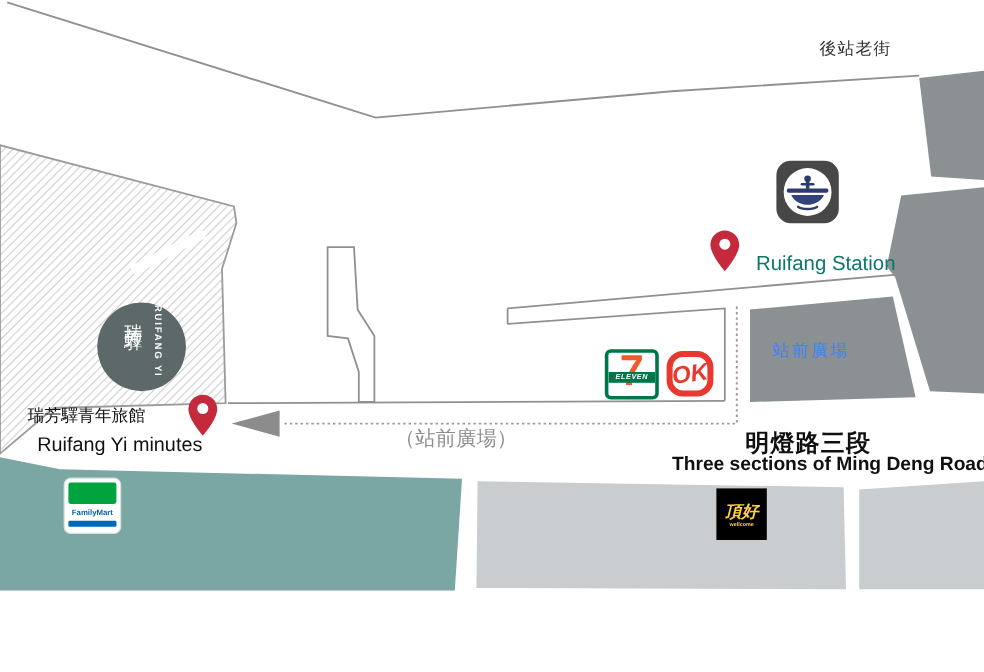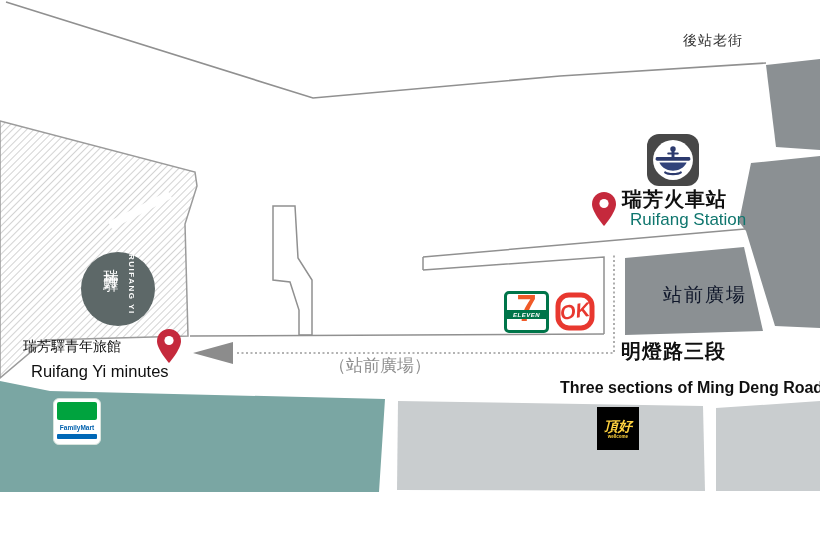--- a/index.html
+++ b/index.html
@@ -5,22 +5,22 @@
   html,body{margin:0;padding:0;background:#ffffff;}
   .stage{
     position:relative;width:820px;height:560px;overflow:hidden;background:#ffffff;
     font-family:"Liberation Sans", sans-serif;
   }
   .stage svg.map{position:absolute;left:0;top:0;}
   .label{position:absolute;white-space:nowrap;line-height:1.1;}
   .lbl-back-street{left:683px;top:33px;font-size:14px;color:#2f2f2f;letter-spacing:1px;}
   .lbl-station-zh{left:622px;top:188px;font-size:20px;font-weight:bold;color:#101010;letter-spacing:1px;}
   .lbl-station-en{left:630px;top:211px;font-size:17px;color:#0f766e;}
-  .lbl-plaza{left:663px;top:285px;font-size:19px;color:#0f172a;letter-spacing:2px;}
-  .lbl-road-zh{left:621px;top:340px;font-size:20px;font-weight:bold;color:#101010;letter-spacing:1px;}
+  .lbl-plaza{left:644px;top:285px;font-size:14px;color:#3b82f6;letter-spacing:2px;}
+  .lbl-road-zh{left:621px;top:359px;font-size:20px;font-weight:bold;color:#101010;letter-spacing:1px;}
   .lbl-road-en{left:560px;top:379px;font-size:16px;font-weight:bold;color:#101010;}
   .lbl-walk-zh{left:315px;top:357px;width:130px;text-align:center;font-size:17px;color:#8f8f8f;}
   .lbl-walk-en{left:276px;top:379px;width:204px;text-align:center;font-size:16.5px;color:#8f8f8f;}
   .lbl-hostel-zh{left:23px;top:339px;font-size:14px;font-weight:normal;color:#101010;}
   .lbl-hostel-en{left:31px;top:362px;font-size:16.5px;color:#101010;}
 
   
   .tra-icon{position:absolute;left:647px;top:134px;width:52px;height:52px;border-radius:12px;
     background:#474747;display:flex;align-items:center;justify-content:center;}
 
@@ -140,21 +140,20 @@
 
   <div class="wc-logo">
     <div class="wc-zh">頂好</div>
     <div class="wc-en">wellcome</div>
   </div>
 
   <div class="badge-zh">瑞芳驛</div>
   <div class="badge-en">RUIFANG YI</div>
 
   <div class="label lbl-back-street">後站老街</div>
-  <div class="label lbl-station-zh">瑞芳火車站</div>
   <div class="label lbl-station-en">Ruifang Station</div>
   <div class="label lbl-plaza">站前廣場</div>
   <div class="label lbl-road-zh">明燈路三段</div>
   <div class="label lbl-road-en">Three sections of Ming Deng Road</div>
   <div class="label lbl-walk-zh">（站前廣場）</div>
   <div class="label lbl-hostel-zh">瑞芳驛青年旅館</div>
   <div class="label lbl-hostel-en">Ruifang Yi minutes</div>
 
 </div>
 

